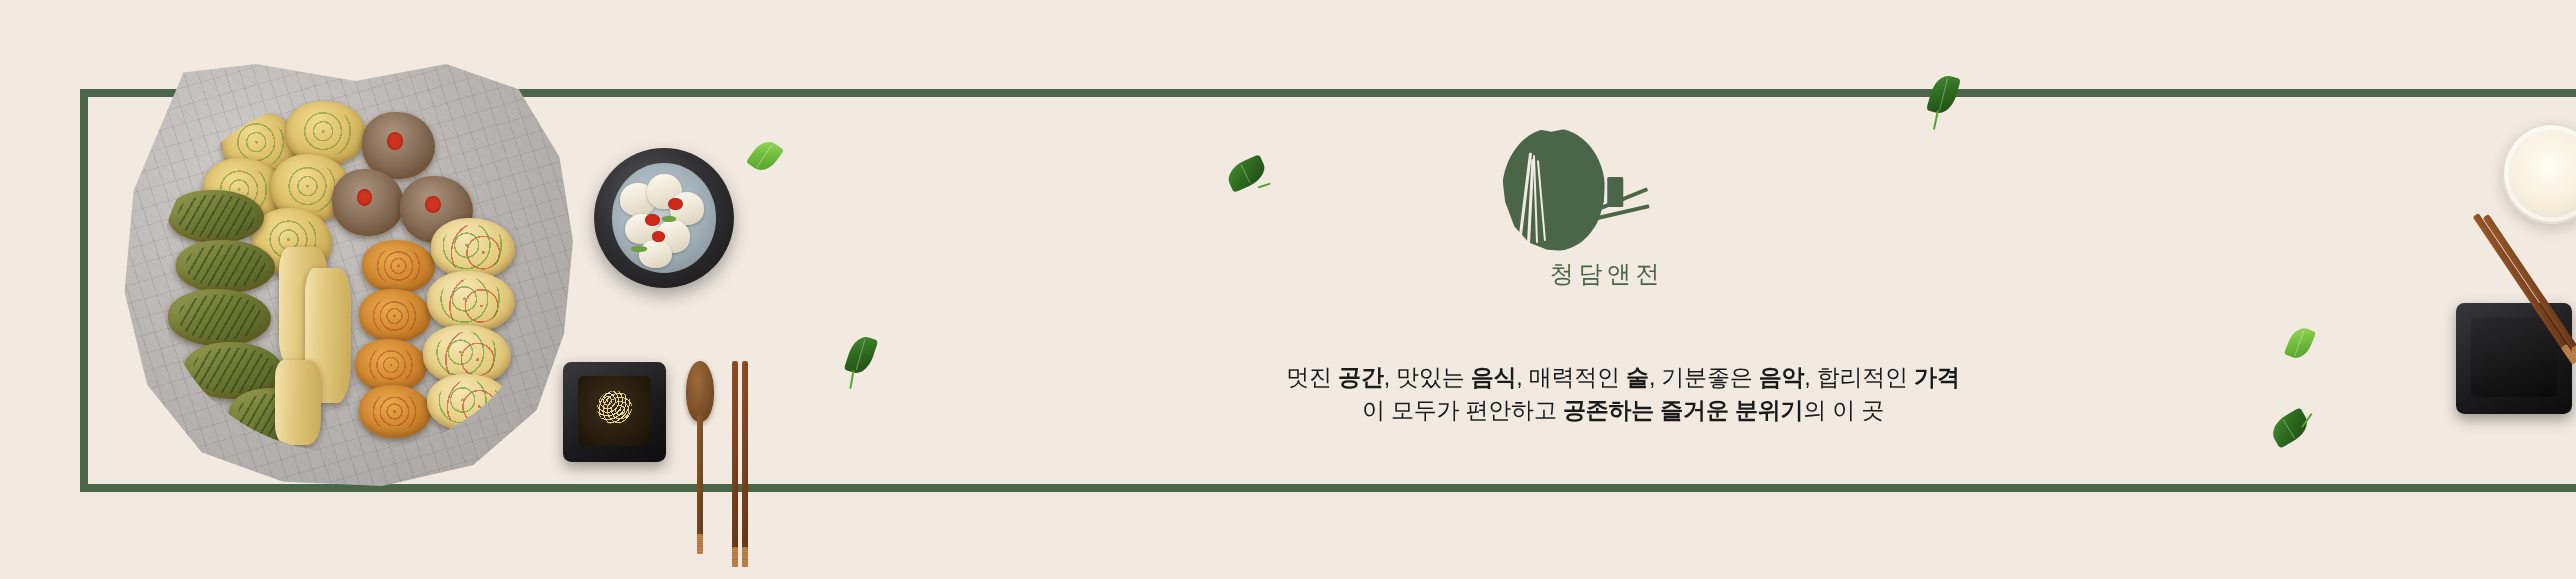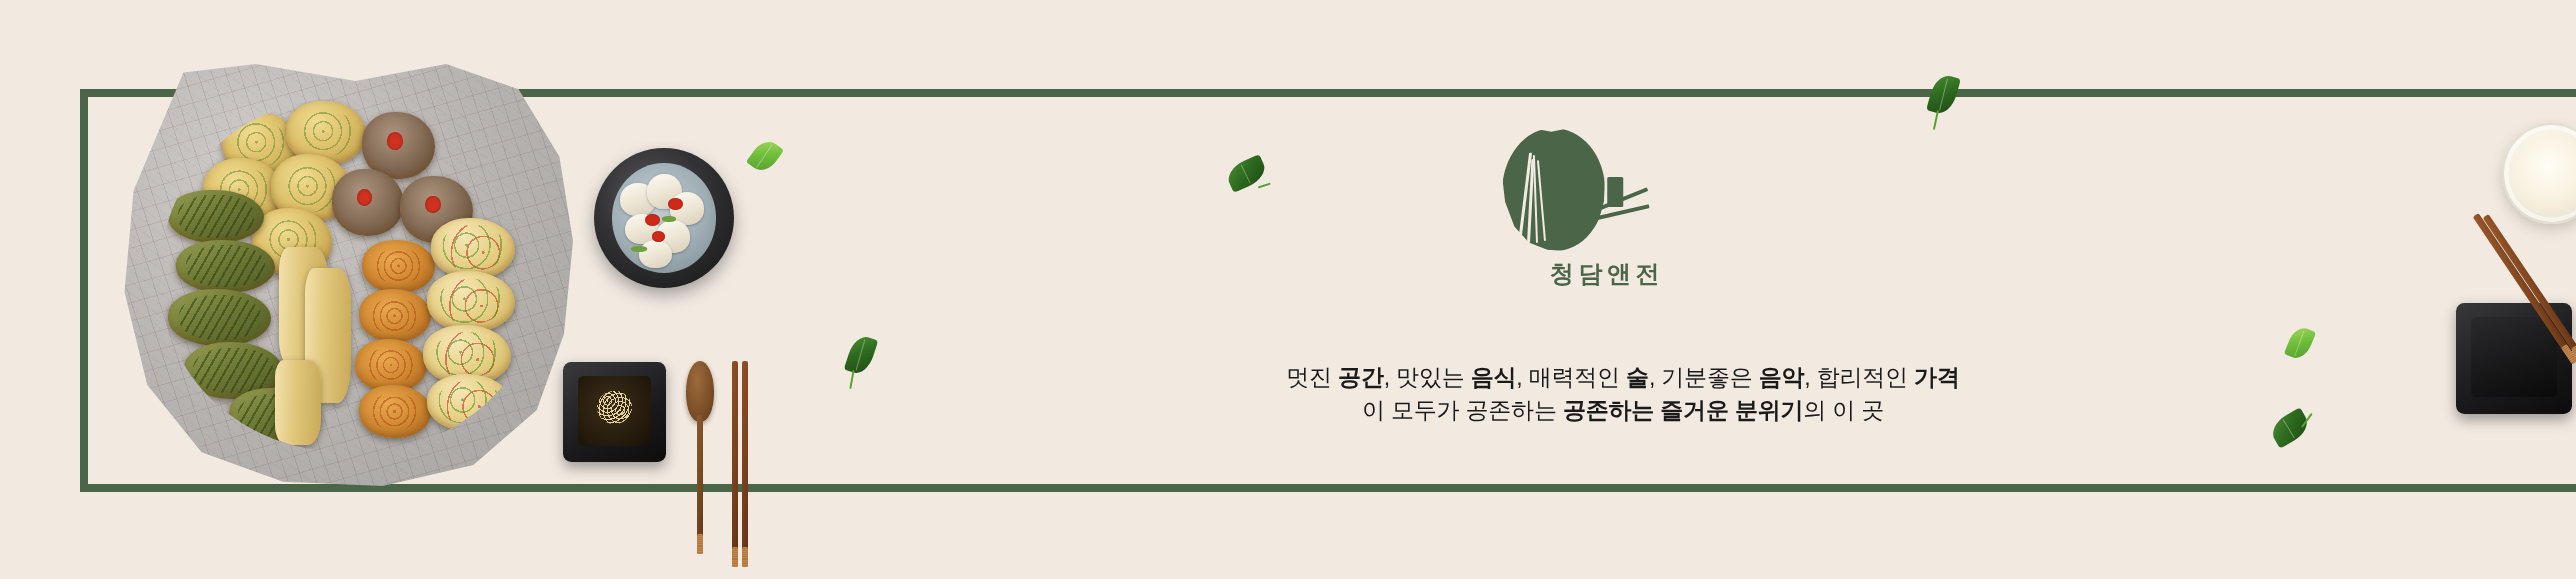--- a/index.html
+++ b/index.html
@@ -254,21 +254,21 @@
   }
   .chopstick-logo{
     position:absolute;background:#4a6548;border-radius:1px;
     transform-origin:left center;
   }
   .logo-name{
     position:absolute;left:0;top:130px;width:412px;
     text-align:center;
     color:#4a6548;
     font-size:24px;
-    font-weight:700;
+    font-weight:400;
     letter-spacing:4.6px;
     font-family:"Liberation Sans","DejaVu Sans",sans-serif;
     white-space:nowrap;
   }
 
   
   .tagline{
     position:absolute;left:1005px;top:361px;width:1236px;
     text-align:center;z-index:12;
     color:#1a1a1a;
@@ -405,17 +405,17 @@
     <div class="cup"></div>
 
     <div class="chopstick-logo" style="left:175px;top:88px;width:77px;height:3.6px;transform:rotate(-22deg);"></div>
     <div class="chopstick-logo" style="left:175px;top:93px;width:75px;height:3.6px;transform:rotate(-13deg);"></div>
 
     <div class="logo-name">청담앤전</div>
   </div>
 
   <div class="tagline">
     <div class="line"><span>멋진 </span><b>공간</b><span>, 맛있는 </span><b>음식</b><span>, 매력적인 </span><b>술</b><span>, 기분좋은 </span><b>음악</b><span>, 합리적인 </span><b>가격</b></div>
-    <div class="line"><span>이 모두가 공존하는 </span><b>공존하는 즐거운 분위기</b><span>의 이 곳</span></div>
+    <div class="line"><span>이 모두가 편안하고 </span><b>공존하는 즐거운 분위기</b><span>의 이 곳</span></div>
   </div>
 
 </div>
 
 
 </body></html>

